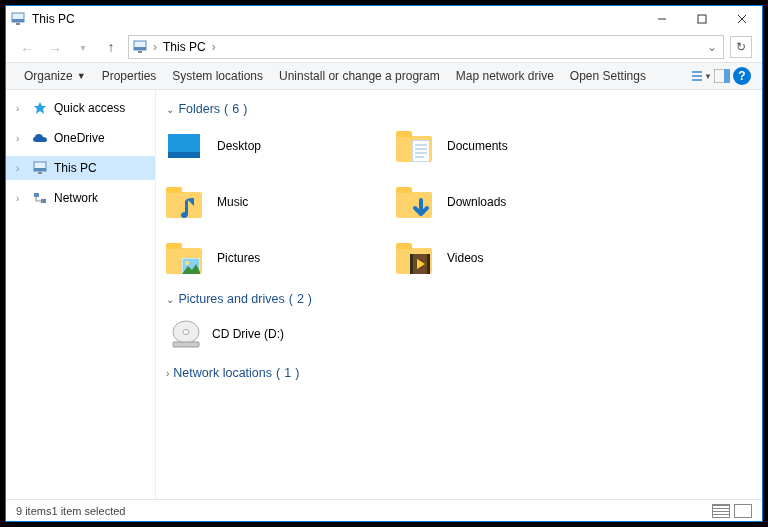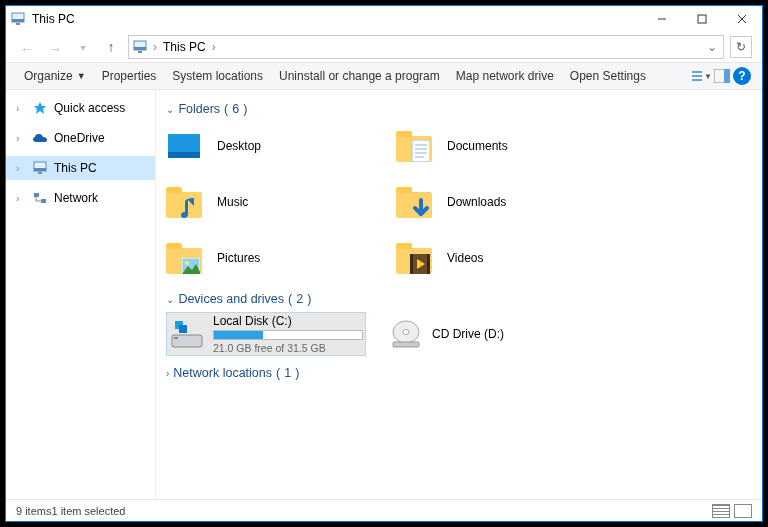--- a/index.html
+++ b/index.html
@@ -277,43 +277,26 @@
                 <rect x="17" y="0" width="3" height="20" fill="#3a2a1a"></rect>
                 <polygon points="7,5 15,10 7,15" fill="#ffcc33"></polygon>
               </svg>
           </div>
           <span>Videos</span>
         </div>
       </div>
 
       <div class="grouphdr">
         <span class="chev">⌄</span>
-        <span>Devices and drives</span>
+        <span>Pictures and drives</span>
         <span>(</span>
           <span>2</span>
           <span>)</span>
       </div>
       <div class="drives-row">
-        <div class="drive selected">
-          <div class="driveicon">
-            <svg width="34" height="34" viewBox="0 0 34 34">
-                <rect x="2" y="18" width="30" height="12" rx="2" fill="#d0d4d8" stroke="#888"></rect>
-                <rect x="4" y="20" width="4" height="2" fill="#888"></rect>
-                <rect x="5" y="4" width="8" height="8" fill="#16a3e8"></rect>
-                <rect x="9" y="8" width="8" height="8" fill="#0e7ac0"></rect>
-              </svg>
-          </div>
-          <div class="info">
-            <div class="name">Local Disk (C:)</div>
-            <div class="bar">
-                <div class="fill" style="width:33%"></div>
-              </div>
-            <div class="free">21.0 GB free of 31.5 GB</div>
-          </div>
-        </div>
         <div class="drive">
           <div class="driveicon">
             <svg width="32" height="32" viewBox="0 0 32 32">
                 <ellipse cx="16" cy="14" rx="13" ry="11" fill="#eee" stroke="#aaa"></ellipse>
                 <ellipse cx="16" cy="14" rx="3" ry="2.5" fill="#fff" stroke="#aaa"></ellipse>
                 <rect x="3" y="24" width="26" height="5" rx="1" fill="#ccc" stroke="#999"></rect>
               </svg>
           </div>
           <div class="info">
             <div class="name">CD Drive (D:)</div>

